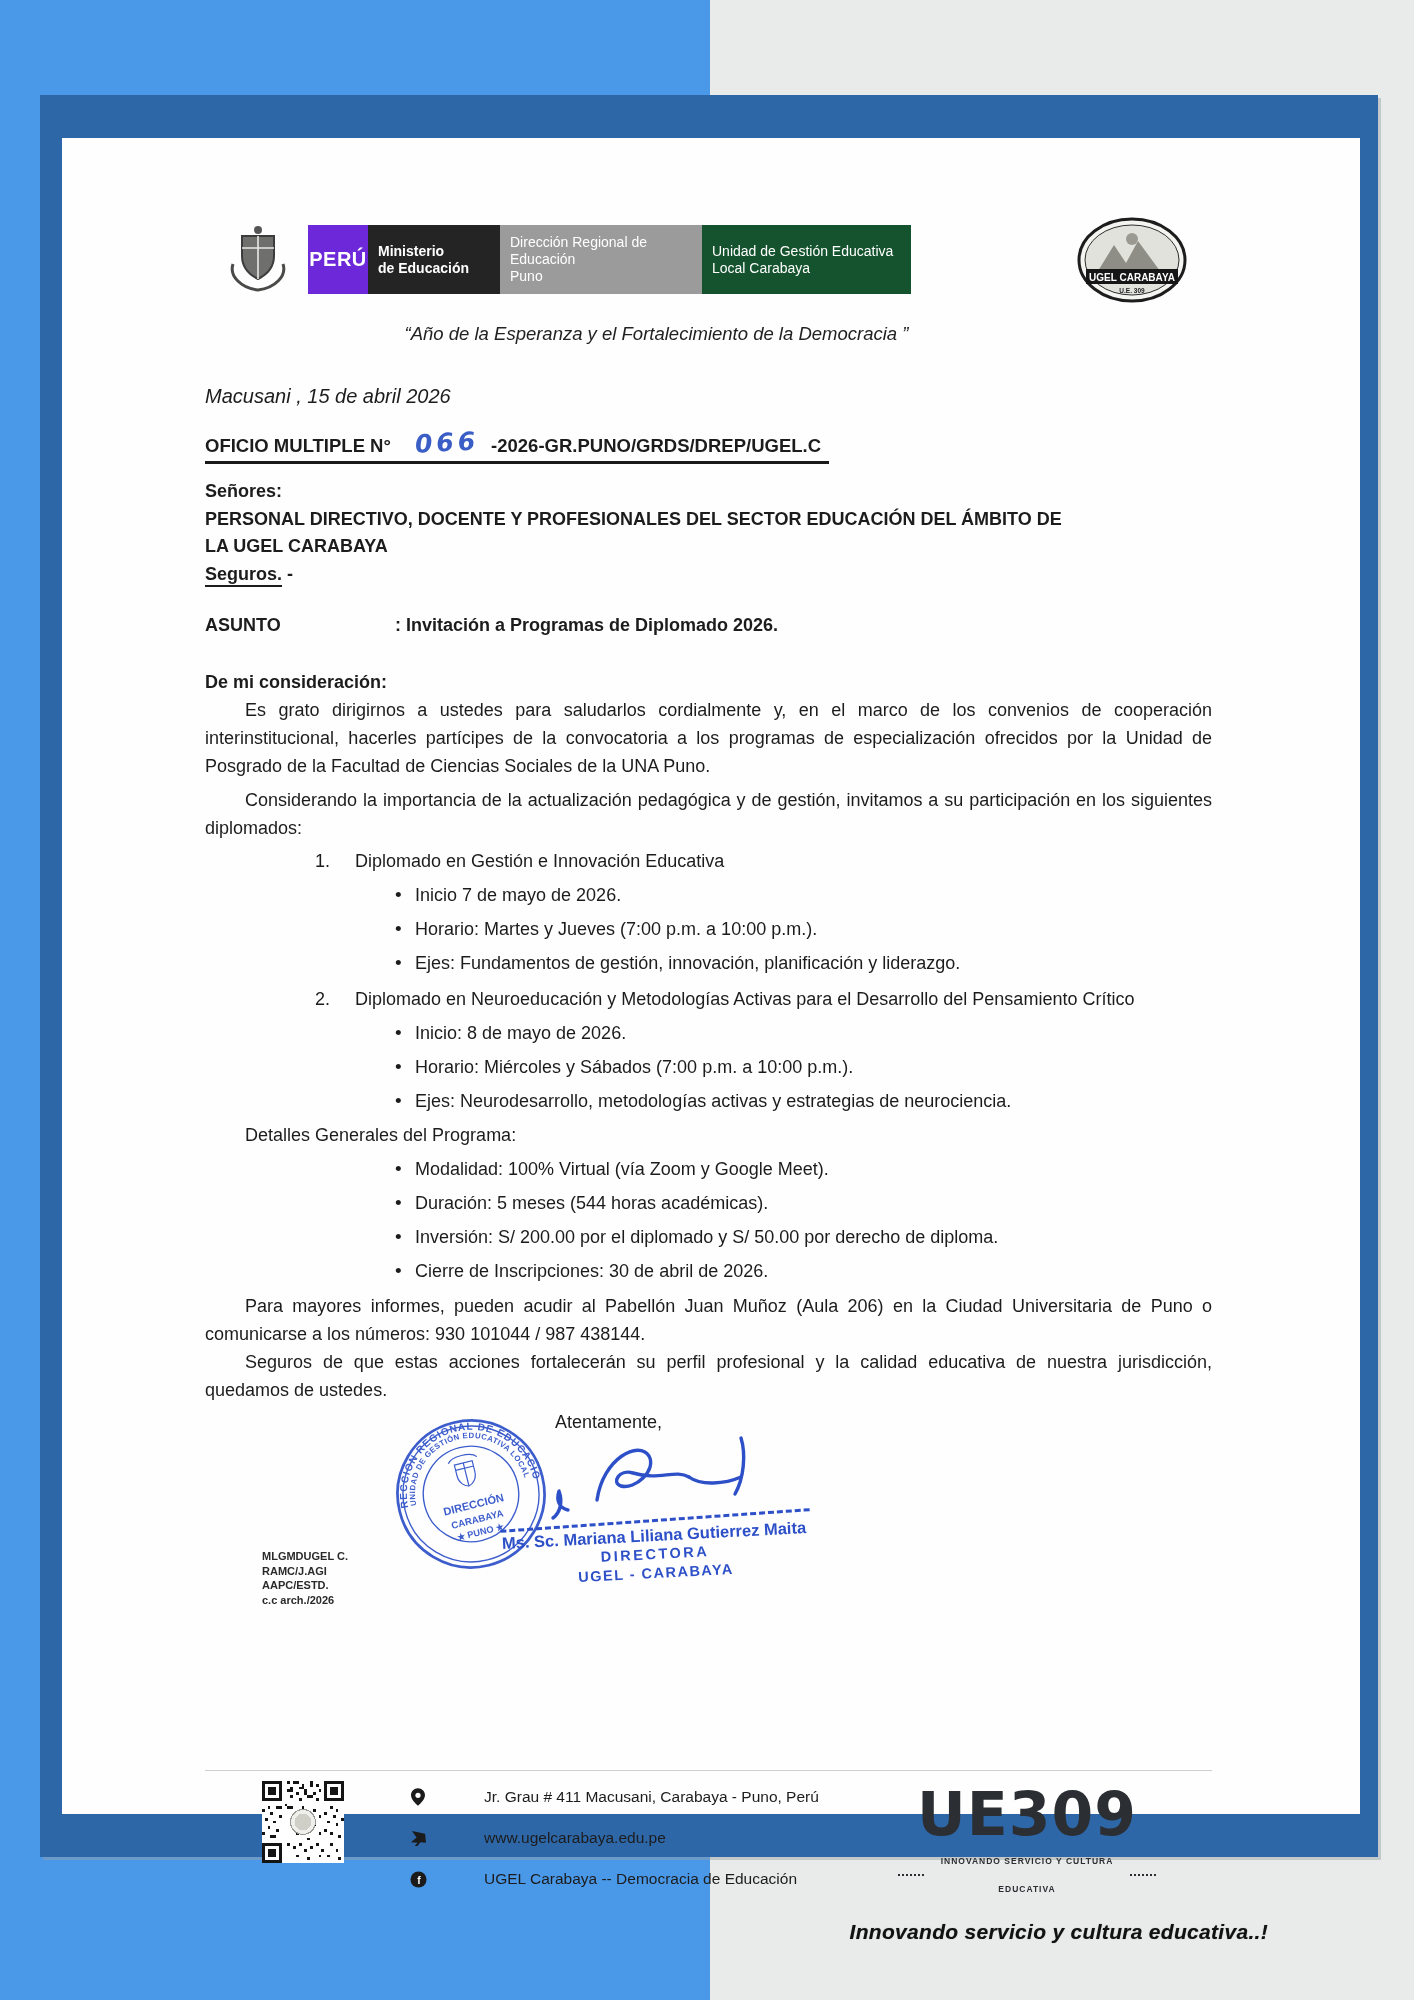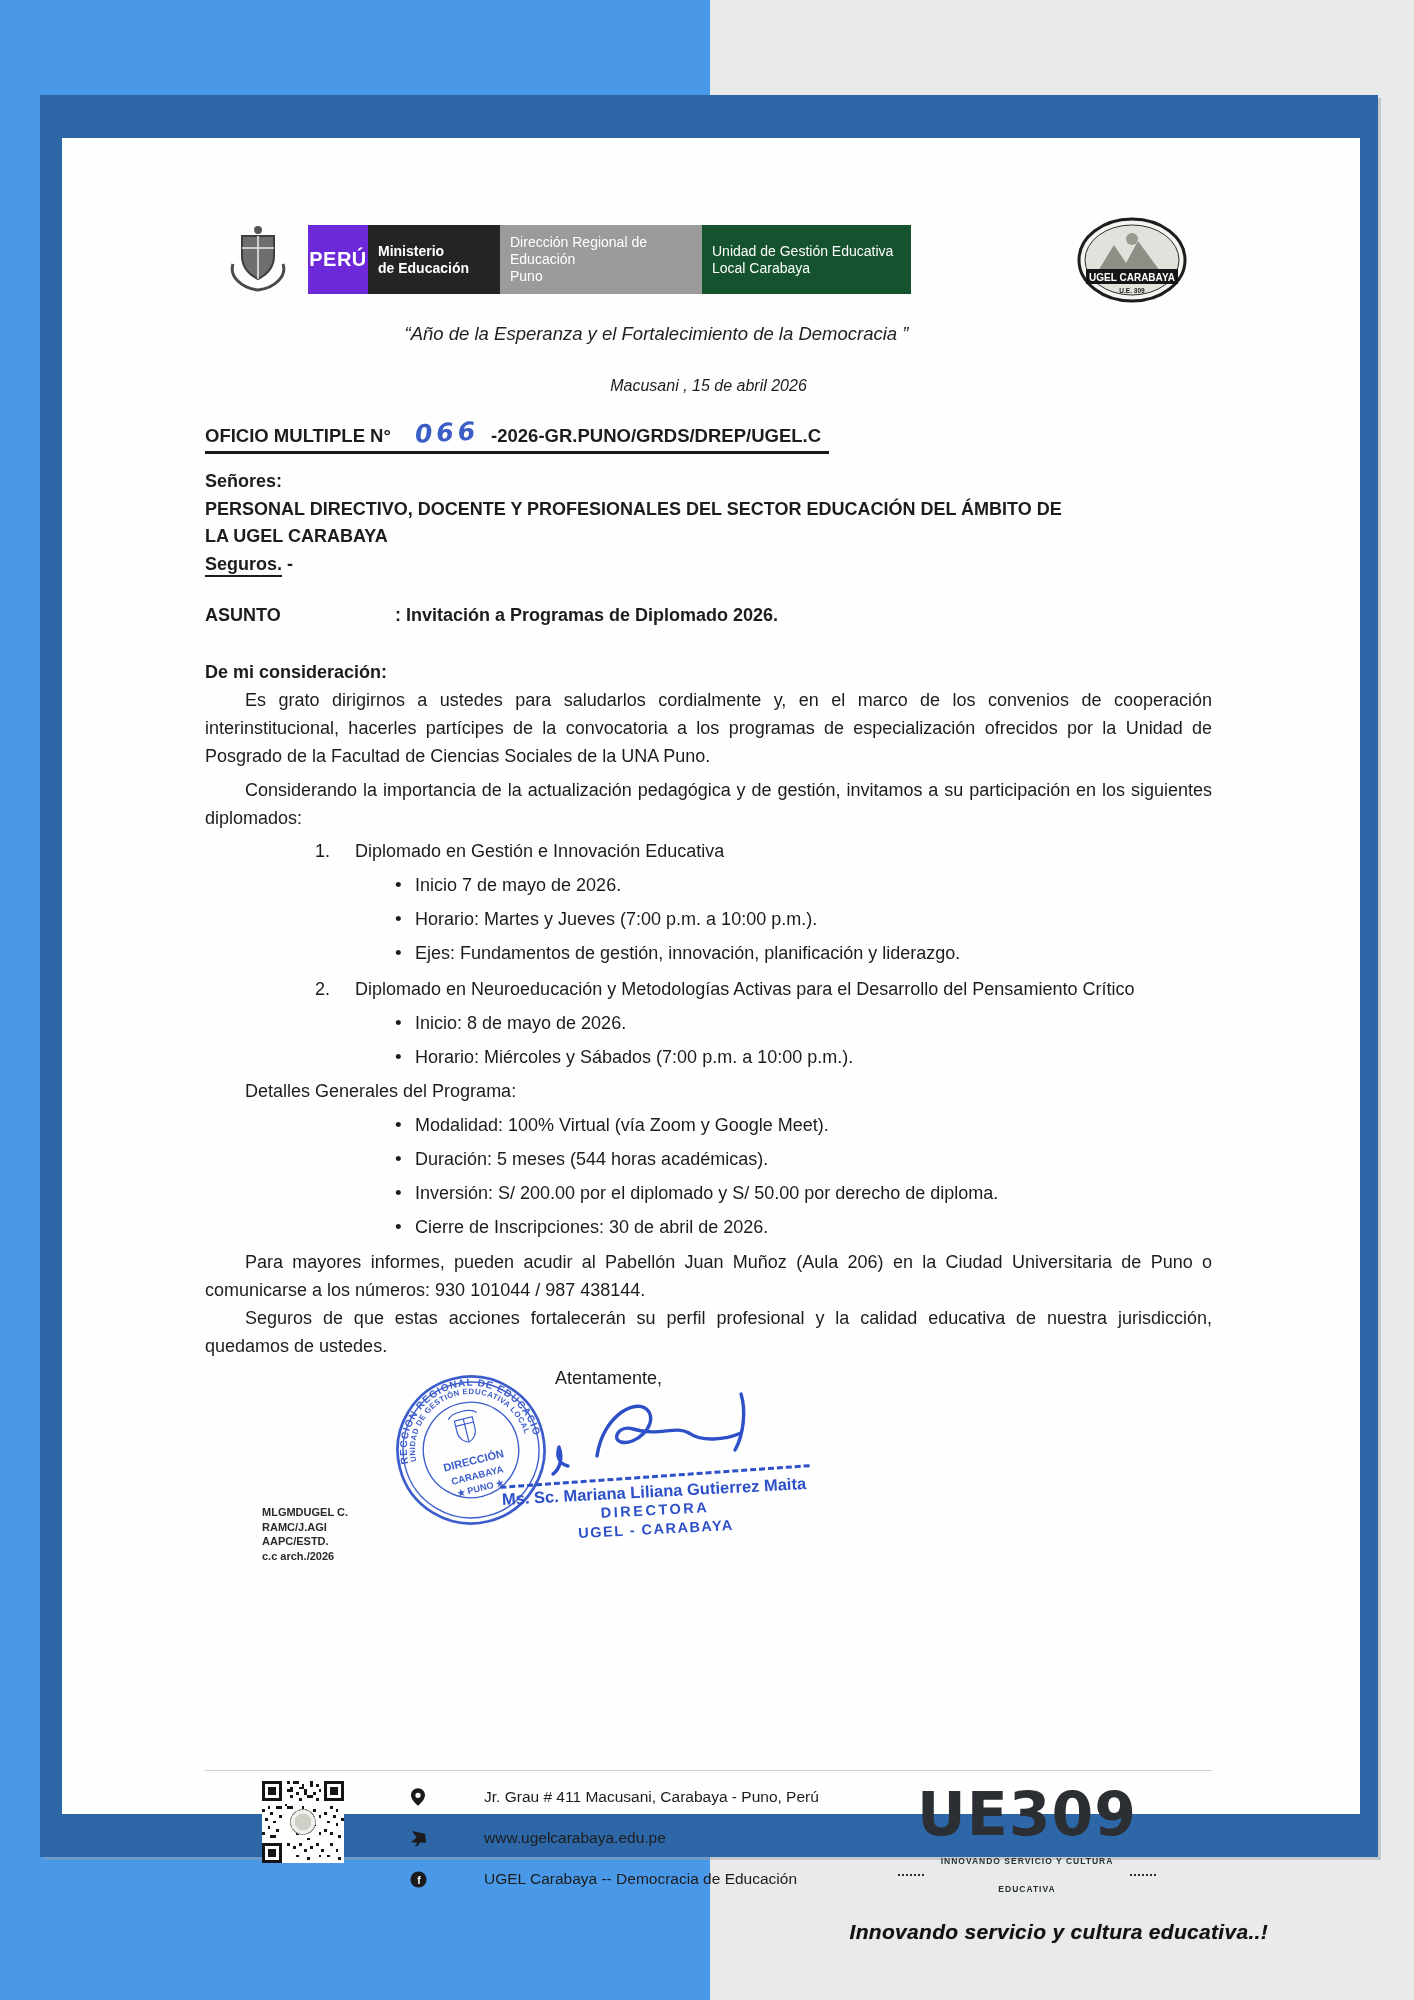--- a/index.html
+++ b/index.html
@@ -18,21 +18,21 @@
   .bar { display:flex; height:69px; margin-left:17px; margin-top:1px; }
   .seg { color:#fff; display:flex; flex-direction:column; justify-content:center; padding:0 10px; font-size:14px; line-height:17px; }
   .seg span { display:block; }
   .seg-peru { background:#6d28d9; width:60px; font-size:20px; font-weight:bold; align-items:center; letter-spacing:.5px; padding:0 4px; }
   .seg-min  { background:#242424; width:132px; font-weight:bold; }
   .seg-dre  { background:#9b9b9b; width:202px; }
   .seg-ugel { background:#14532d; width:209px; }
   .ugel-logo { position:absolute; right:24px; top:-7px; width:112px; height:90px; }
 
   .motto { margin-top:24px; height:26px; text-align:center; padding-right:104px; font-style:italic; font-size:18.5px; color:#222; }
-  .dateline { margin-top:26px; height:28px; text-align:center; font-style:italic; font-size:16px; }
+  .dateline { margin-top:36px; height:28px; text-align:left; font-style:italic; font-size:20px; }
 
   .oficio { margin-top:21px; height:32px; font-weight:bold; font-size:18.5px; }
   .oficio-line { display:inline-flex; align-items:baseline; border-bottom:3px solid #1a1a1a; padding:0 8px 2px 0; line-height:26px; }
   .oficio-num { color:#3a5ec6; font-size:25px; font-weight:600; font-style:italic; letter-spacing:4px; margin:0 12px 0 24px; position:relative; top:-1px; transform:rotate(-3deg); font-family:"DejaVu Sans", sans-serif; }
 
   .addr { margin-top:15px; font-weight:bold; line-height:27.5px; }
   .presente u { text-decoration:none; border-bottom:2.5px solid #1c1c1c; padding-bottom:1px; }
 
   .asunto-row { margin-top:23px; display:flex; font-weight:bold; height:28px; }
   .asunto-label { width:190px; flex:0 0 auto; }
@@ -157,20 +157,21 @@
         </div>
         <div class="row34 brow"><span class="bdot"></span><span>Inicio 7 de mayo de 2026.</span></div>
         <div class="row34 brow"><span class="bdot"></span><span>Horario: Martes y Jueves (7:00 p.m. a 10:00 p.m.).</span></div>
         <div class="row34 brow"><span class="bdot"></span><span>Ejes: Fundamentos de gestión, innovación, planificación y liderazgo.</span></div>
 
         <div class="row34 dip-title">
           <span class="dip-num">2.</span><span>Diplomado en Neuroeducación y Metodologías Activas para el Desarrollo del Pensamiento Crítico</span>
         </div>
         <div class="row34 brow"><span class="bdot"></span><span>Inicio: 8 de mayo de 2026.</span></div>
         <div class="row34 brow"><span class="bdot"></span><span>Horario: Miércoles y Sábados (7:00 p.m. a 10:00 p.m.).</span></div>
+        <div class="row34 brow"><span class="bdot"></span><span>Ejes: Neurodesarrollo, metodologías activas y estrategias de neurociencia.</span></div>
 
         <div class="row34 detalles-head">Detalles Generales del Programa:</div>
         <div class="row34 brow"><span class="bdot"></span><span>Modalidad: 100% Virtual (vía Zoom y Google Meet).</span></div>
         <div class="row34 brow"><span class="bdot"></span><span>Duración: 5 meses (544 horas académicas).</span></div>
         <div class="row34 brow"><span class="bdot"></span><span>Inversión: S/ 200.00 por el diplomado y S/ 50.00 por derecho de diploma.</span></div>
         <div class="row34 brow"><span class="bdot"></span><span>Cierre de Inscripciones: 30 de abril de 2026.</span></div>
 
         <p class="para p3">Para mayores informes, pueden acudir al Pabellón Juan Muñoz (Aula 206) en la Ciudad Universitaria de Puno o comunicarse a los números: 930 101044 / 987 438144.</p>
         <p class="para">Seguros de que estas acciones fortalecerán su perfil profesional y la calidad educativa de nuestra jurisdicción, quedamos de ustedes.</p>
 

